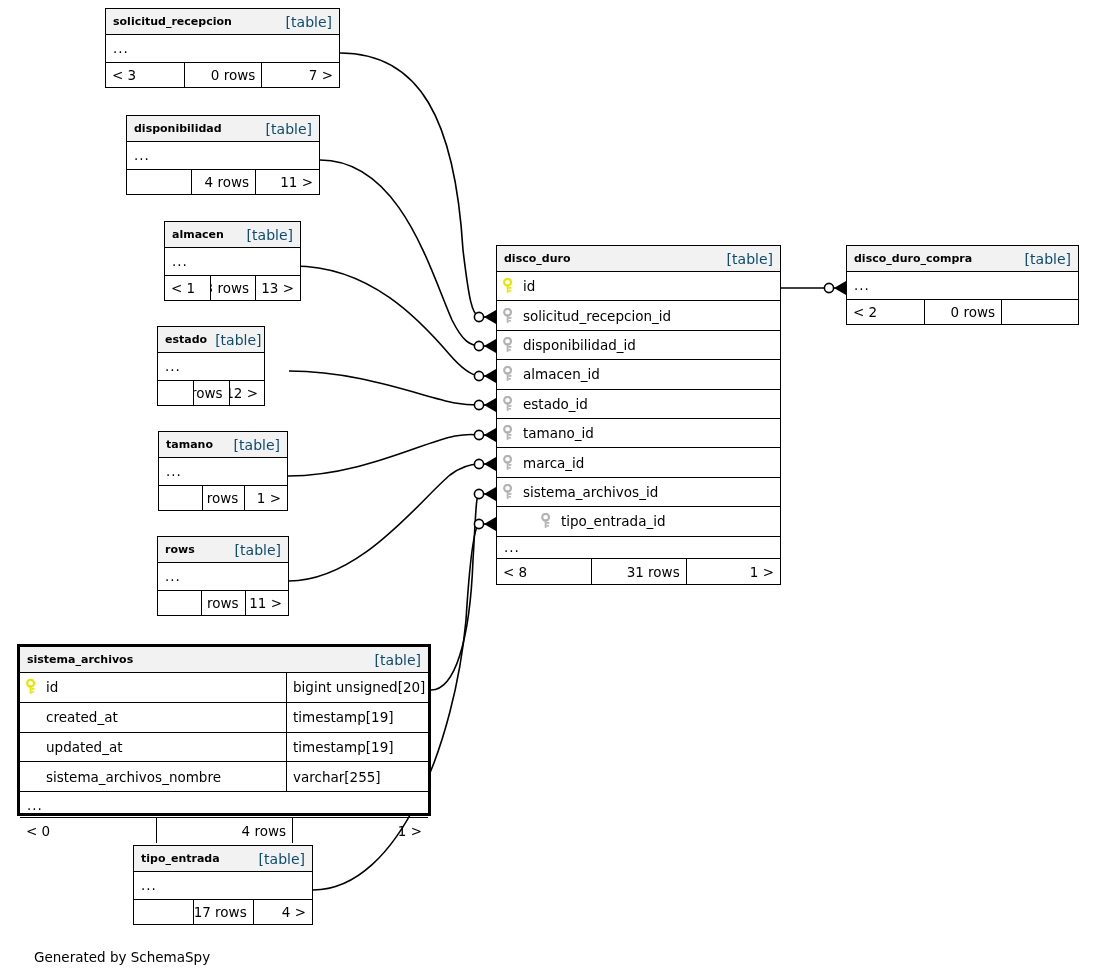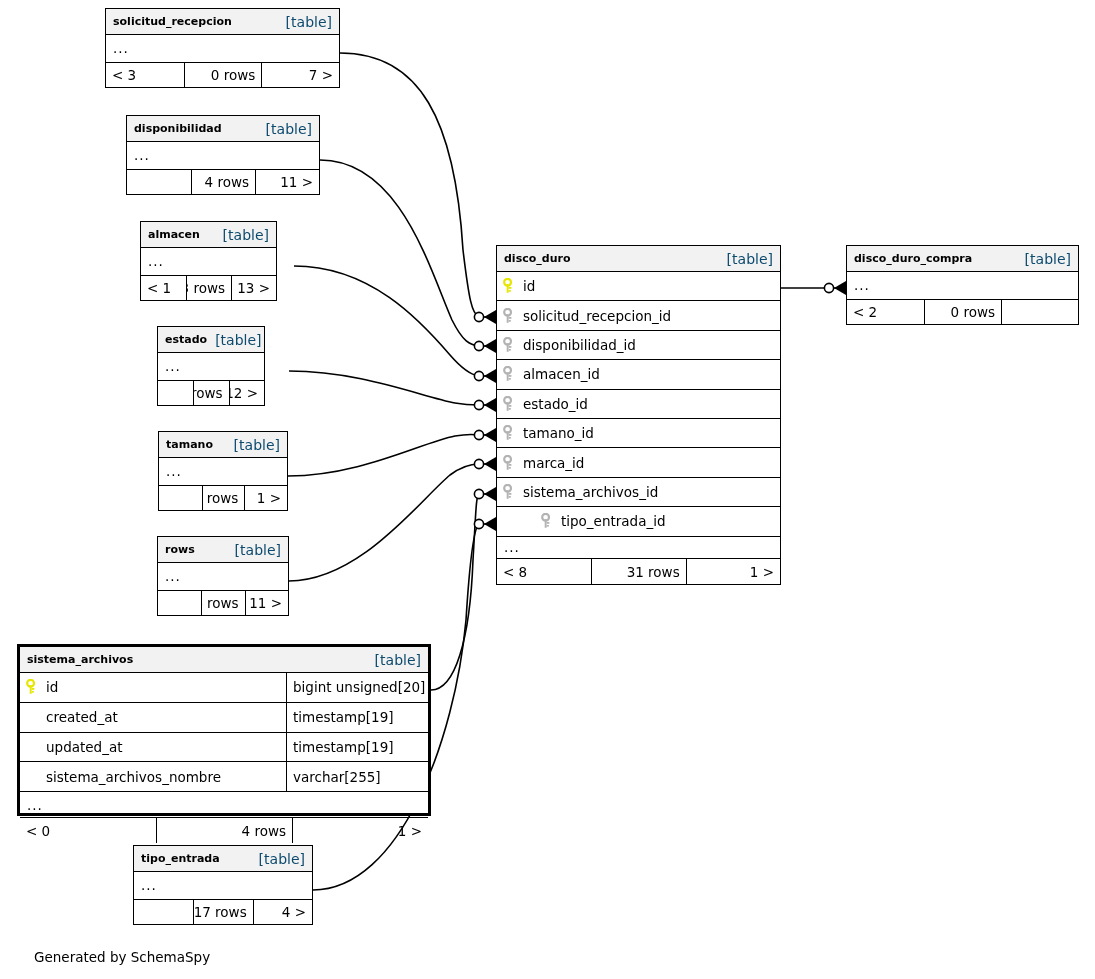--- a/index.html
+++ b/index.html
@@ -179,21 +179,21 @@
           <span class="tname">disponibilidad</span>
           <span class="ttag">[table]</span>
         </div>
         <div class="ellipsis-row nobot" style="height: 26.5px;">...</div>
         <div class="tfoot">
           <div class="cell c1"></div>
           <div class="cell c2">4 rows</div>
           <div class="cell c3">11 &gt;</div>
         </div>
       </div>
-      <div class="table" style="left: 140px; top: 221px; width: 137px; height: 80px;">
+      <div class="table" style="left: 164px; top: 221px; width: 137px; height: 80px;">
         <div class="thead">
           <span class="tname">almacen</span>
           <span class="ttag">[table]</span>
         </div>
         <div class="ellipsis-row nobot" style="height: 26.5px;">...</div>
         <div class="tfoot">
           <div class="cell c1">&lt; 1</div>
           <div class="cell c2">3 rows</div>
           <div class="cell c3">13 &gt;</div>
         </div>

